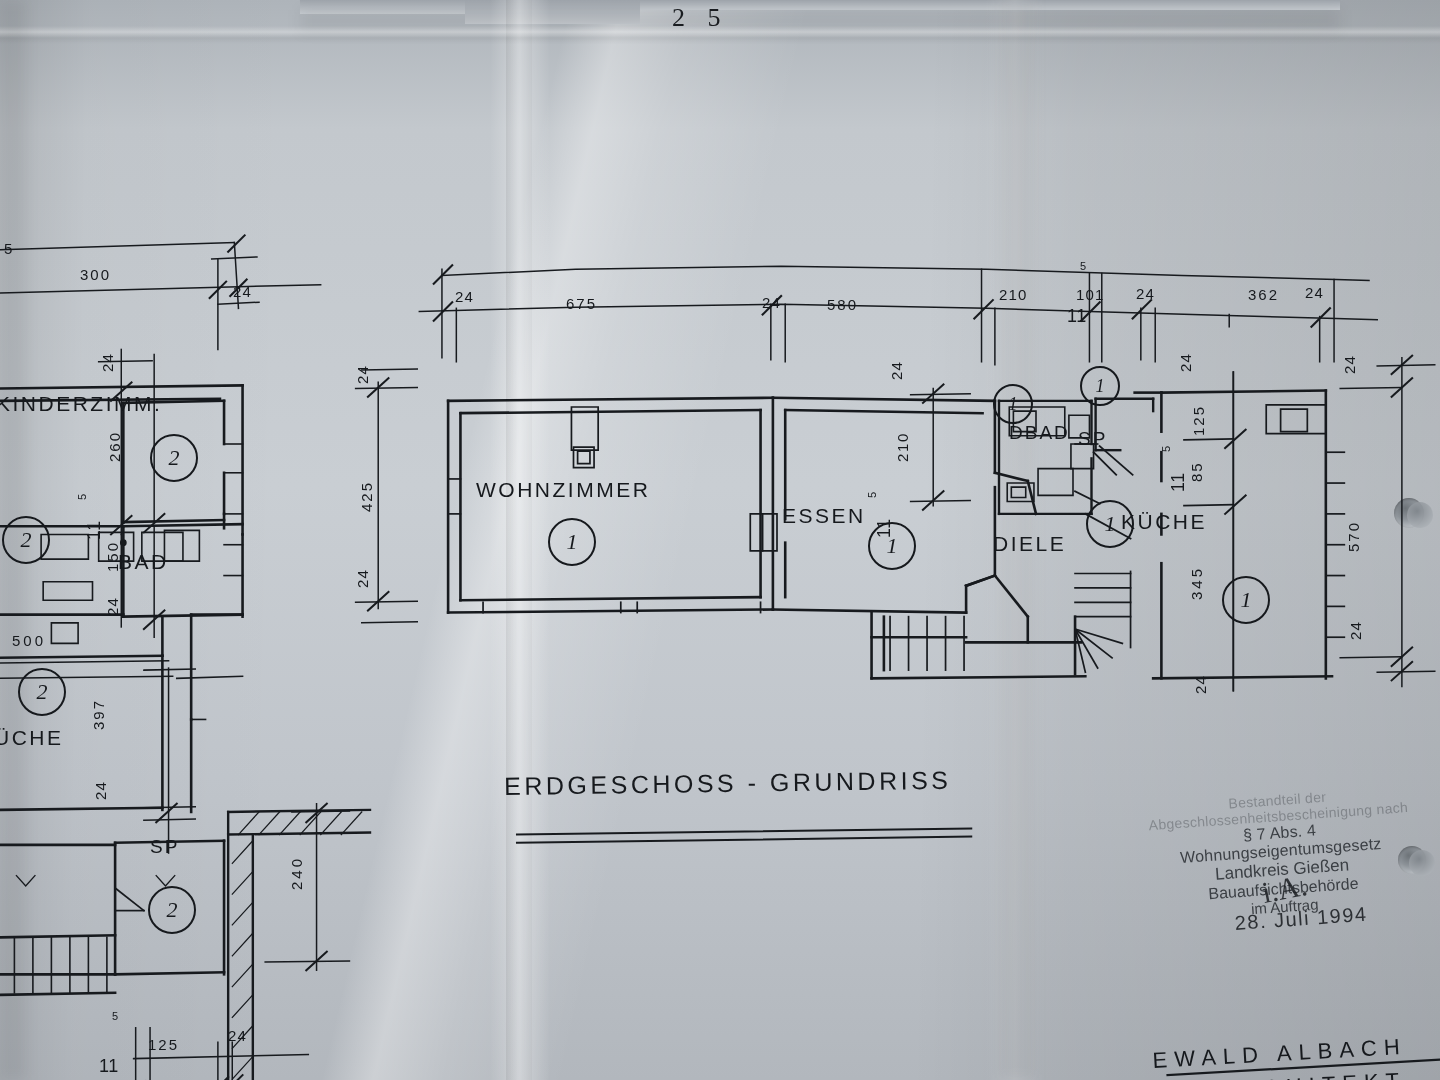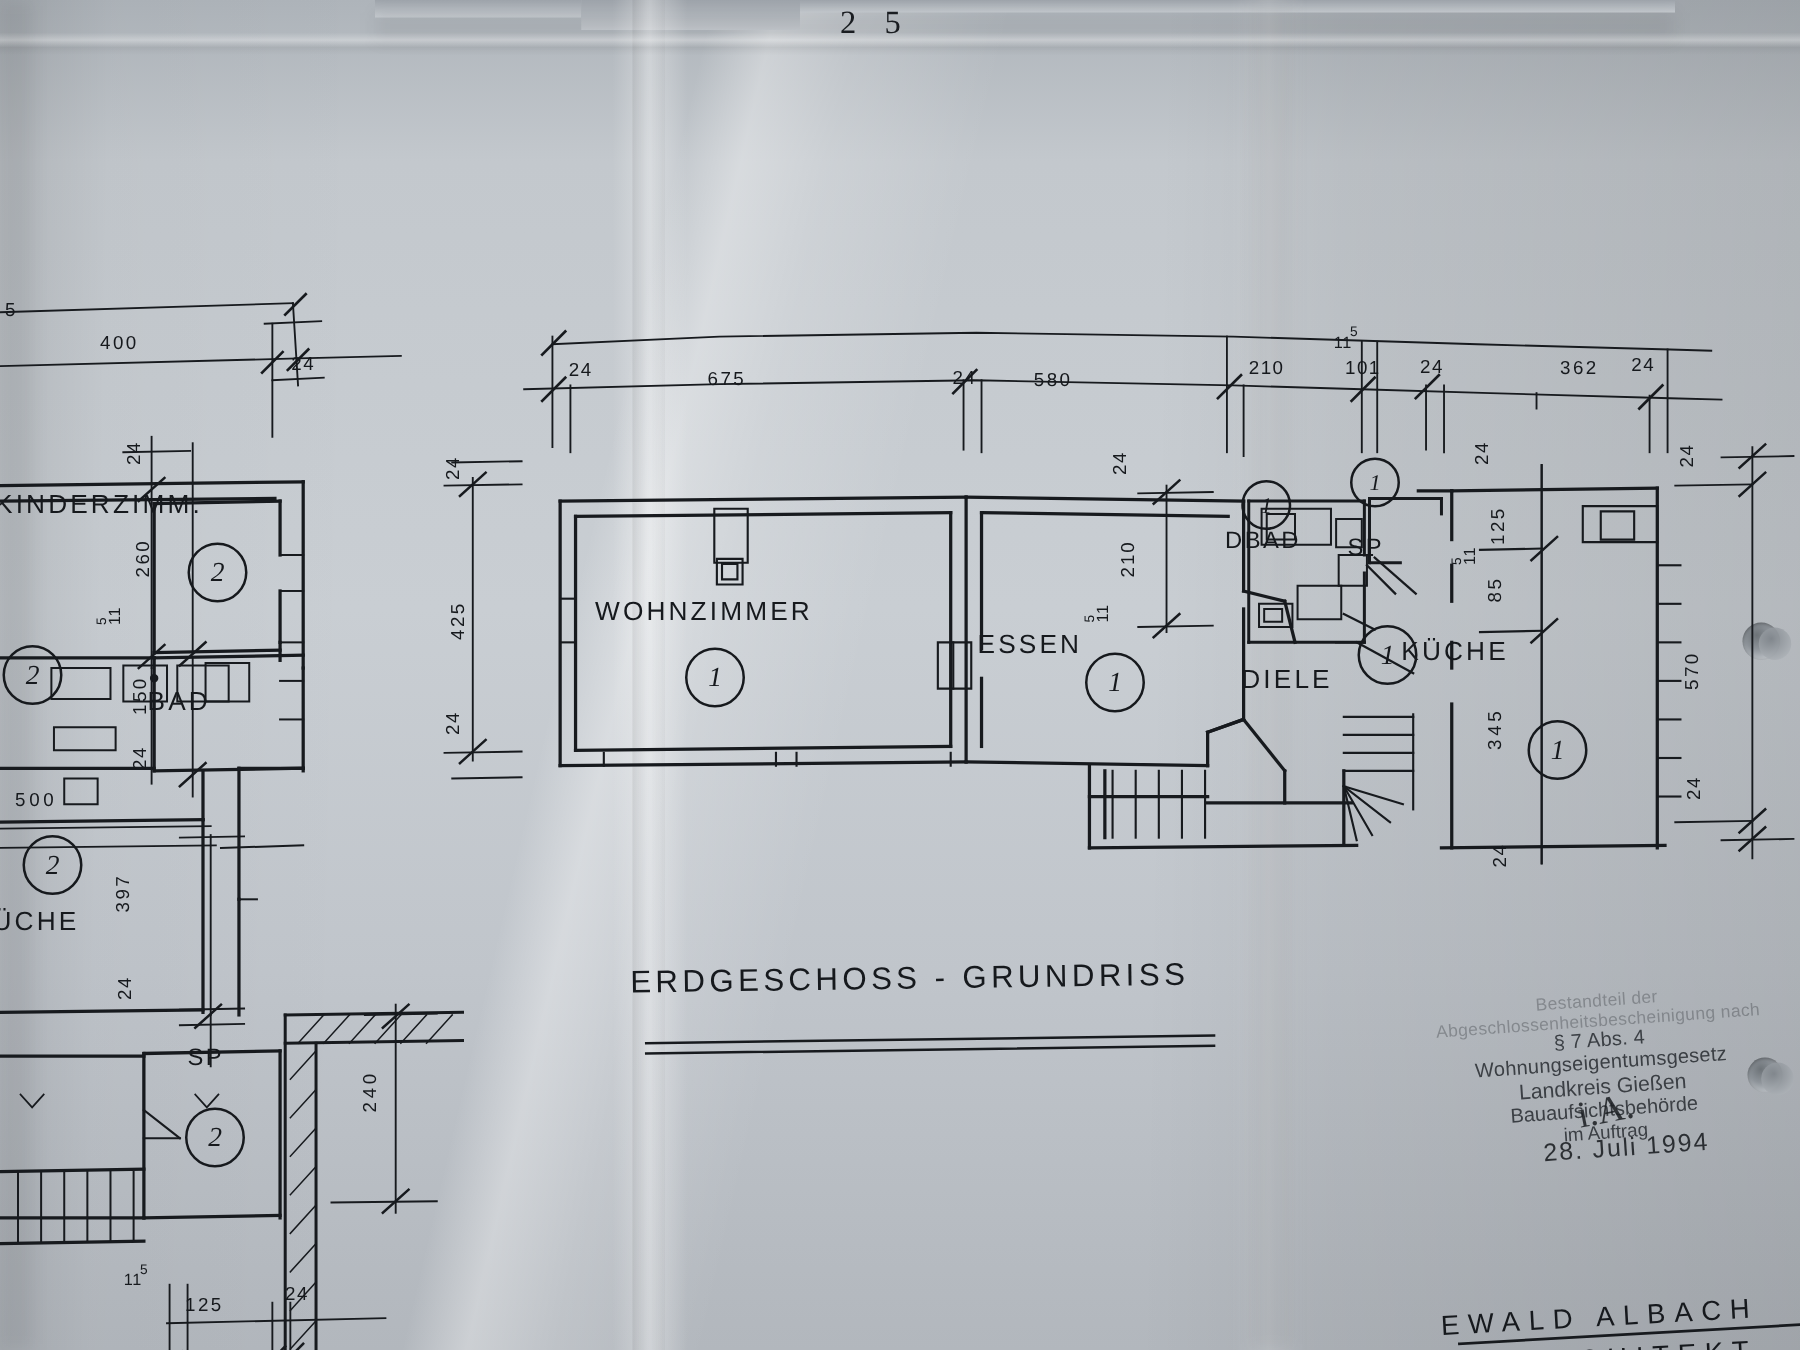--- a/index.html
+++ b/index.html
@@ -35,21 +35,21 @@
 
   
   #ink{position:absolute;inset:0;}
   #ink line,#ink polyline,#ink path,#ink rect,#ink circle,#ink polygon{
     vector-effect:non-scaling-stroke;}
   .t{position:absolute;color:#16191d;white-space:nowrap;
       font-family:"Liberation Sans",sans-serif;}
   .room{font-size:21px;letter-spacing:2.5px;}
   .room-sm{font-size:19px;letter-spacing:2px;}
   .dim{font-size:15px;letter-spacing:1.2px;}
-  .dim-sm{font-size:13px;letter-spacing:.6px;}
+  .dim-sm{font-size:18px;letter-spacing:.6px;margin-top:40px;}
   .rot{transform-origin:left top;}
   .title{font-size:25px;letter-spacing:3.5px;}
   .circnum{position:absolute;width:44px;height:44px;border:2.4px solid #16191d;border-radius:50%;
     display:flex;align-items:center;justify-content:center;font-size:22px;color:#16191d;
     font-family:"Liberation Serif",serif;font-style:italic;}
   .circnum.sm{width:36px;height:36px;font-size:18px;border-width:2.1px;}
 
   
   .stamp{position:absolute;color:#23272c;opacity:.82;
     font-family:"Liberation Sans",sans-serif;text-align:center;
@@ -469,21 +469,21 @@
       <g stroke-width="2.2">
         <path d="M1136 1046 L1420 1030"></path>
         <path d="M1420 1030 L1424 1080"></path>
       </g>
     </g>
   </svg>
 
   <div class="hand" style="left:672px;top:3px;font-size:26px;letter-spacing:8px;">2 5</div>
 
   <div class="t dim" style="left:4px;top:240px;">5</div>
-  <div class="t dim" style="left:80px;top:266px;letter-spacing:2px;">400</div>
+  <div class="t dim" style="left:80px;top:266px;letter-spacing:2px;">300</div>
   <div class="t dim" style="left:233px;top:283px;">24</div>
 
   <div class="t dim" style="left:455px;top:288px;">24</div>
   <div class="t dim" style="left:566px;top:295px;letter-spacing:2px;">675</div>
   <div class="t dim" style="left:762px;top:294px;">24</div>
   <div class="t dim" style="left:827px;top:296px;letter-spacing:2px;">580</div>
   <div class="t dim" style="left:999px;top:286px;">210</div>
   <div class="t dim-sm" style="left:1067px;top:266px;">11</div>
   <div class="t" style="left:1080px;top:260px;font-size:11px;">5</div>
   <div class="t dim" style="left:1076px;top:286px;">101</div>
@@ -539,21 +539,21 @@
 
   <div class="t room-sm" style="left:150px;top:836px;">SP</div>
   <div class="circnum" style="left:148px;top:886px;">2</div>
 
   <div class="t room" style="left:476px;top:478px;">WOHNZIMMER</div>
   <div class="circnum" style="left:548px;top:518px;">1</div>
 
   <div class="t room" style="left:782px;top:504px;">ESSEN</div>
   <div class="circnum" style="left:868px;top:522px;">1</div>
 
-  <div class="t room-sm" style="left:980px;top:422px;">DBAD</div>
+  <div class="t room-sm" style="left:1009px;top:422px;">DBAD</div>
   <div class="circnum sm" style="left:993px;top:384px;">1</div>
 
   <div class="t room-sm" style="left:1078px;top:428px;">SP</div>
   <div class="circnum sm" style="left:1080px;top:366px;">1</div>
 
   <div class="t room" style="left:993px;top:532px;">DIELE</div>
   <div class="circnum" style="left:1086px;top:500px;">1</div>
 
   <div class="t room" style="left:1121px;top:510px;">KÜCHE</div>
   <div class="circnum" style="left:1222px;top:576px;">1</div>

